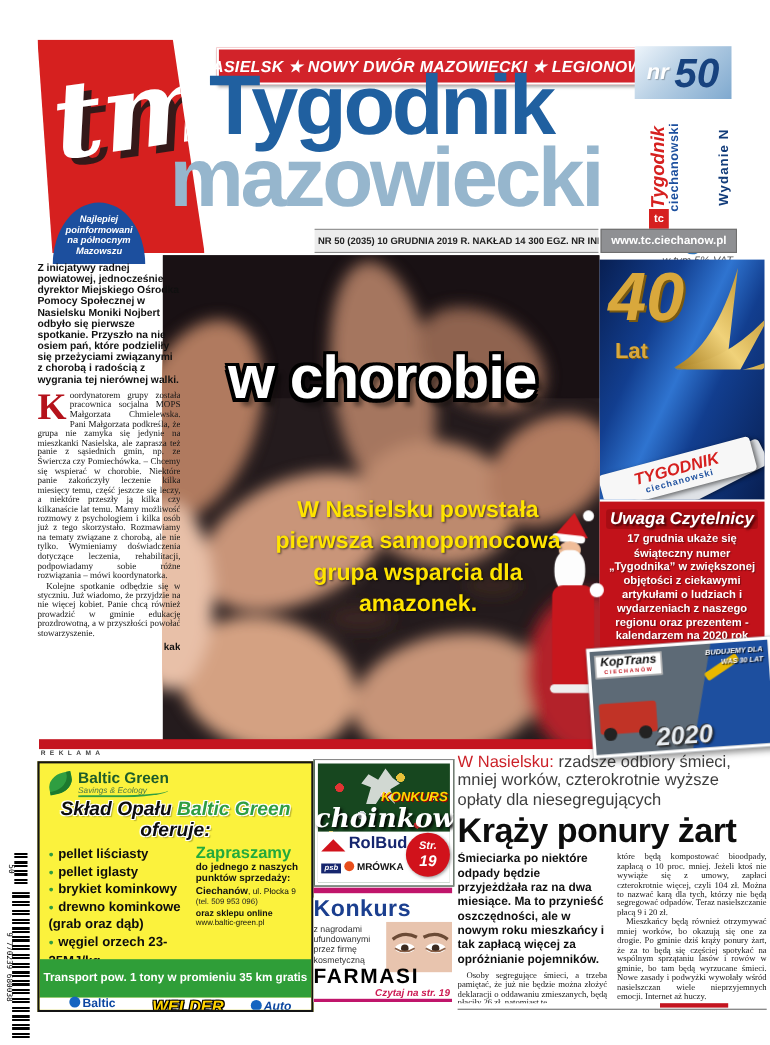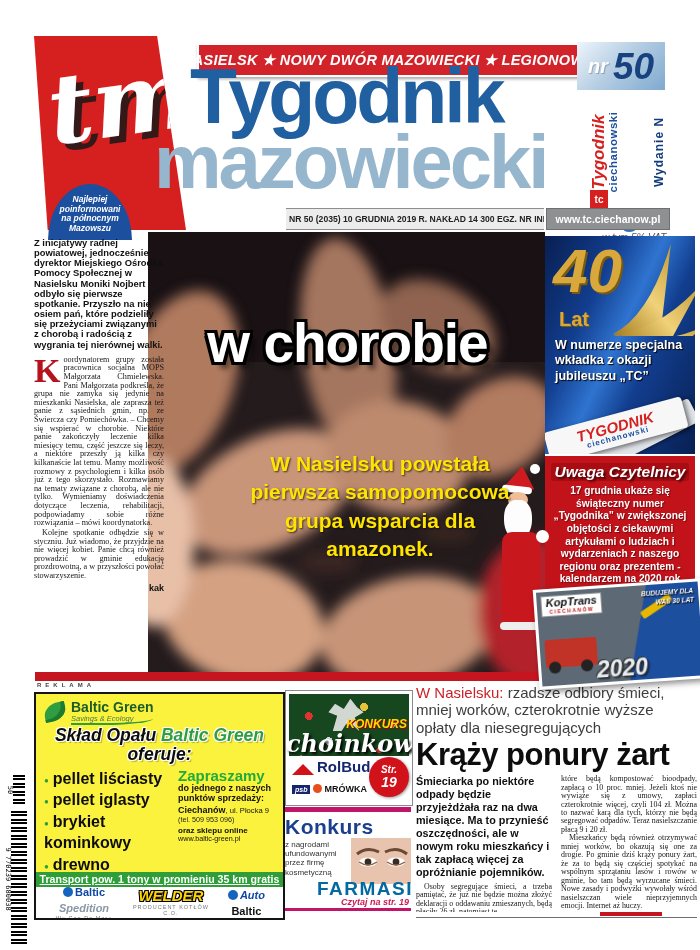--- a/index.html
+++ b/index.html
@@ -133,32 +133,32 @@
   .bg-logo{display:flex;align-items:center;gap:5px;padding:5px 8px 0 8px;height:26px;}
   .leaf{width:22px;height:18px;background:#2f9e41;border-radius:70% 0 70% 0;transform:rotate(-12deg);
         box-shadow:inset -4px -3px 0 #1d7a2e;}
   .bg-name{color:#1d5c2a;font-weight:bold;font-size:14px;line-height:1;}
   .bg-sub{color:#4a7a46;font-style:italic;font-size:7.5px;border-bottom:2px solid #2f9e41;border-radius:0 0 60% 0;}
   .bg-head{text-align:center;font-style:italic;font-weight:900;font-size:17.5px;line-height:1.1;margin-top:1px;
            color:#0d0d0d;text-shadow:1px 1px 0 #fff,-1px -1px 0 #fff,1px -1px 0 #fff,-1px 1px 0 #fff,2px 2px 1px rgba(0,0,0,.25);}
   .bg-head .grn{color:#2f9e41;}
   .bg-cols{display:flex;padding:3px 6px 0 8px;height:104px;overflow:hidden;}
   .bg-list{width:134px;margin:0;padding:0;list-style:none;}
-  .bg-list li{font-weight:800;font-size:16px;line-height:1.35;color:#0d0d0d;}
+  .bg-list li{font-weight:800;font-size:12px;line-height:1.35;color:#0d0d0d;}
   .bg-list li::before{content:"●";color:#2f9e41;font-size:8px;margin-right:4px;vertical-align:1px;}
   .bg-right{flex:1;line-height:1.15;}
   .bg-zap{color:#22aa3c;font-weight:900;font-size:15px;line-height:1;}
   .bg-inv{font-weight:800;font-size:9px;}
   .bg-loc{margin-top:2px;font-size:7.6px;}
   .bg-loc b{font-size:9px;}
   .bg-tel{font-size:7.2px;color:#222;}
   .bg-onl{margin-top:2px;font-weight:800;font-size:8px;}
   .bg-www{font-size:7.2px;}
-  .bg-band{height:15px;background:#2f9e38;color:#fff;font-weight:900;font-size:10.6px;display:flex;
-           align-items:center;justify-content:center;text-decoration:underline;}
+  .bg-band{height:35px;background:#2f9e38;color:#fff;font-weight:900;font-size:10.6px;display:flex;
+           align-items:center;justify-content:center;}
   .bg-logos{height:31px;background:#fff;display:flex;align-items:center;justify-content:space-around;padding:0 4px;}
   .lg{text-align:center;line-height:1;}
   .dot-blue{display:inline-block;width:10px;height:10px;border-radius:50%;background:#1565c0;vertical-align:-1px;margin-right:2px;}
   .lg .b{color:#0d47a1;font-weight:900;font-size:11px;} .lg .g{color:#8a97a5;font-style:italic;font-weight:bold;font-size:11px;}
   .lg .tiny{display:block;font-size:5.5px;color:#777;letter-spacing:1px;margin-top:1px;}
   .welder{color:#ffd400;font-weight:900;font-style:italic;font-size:15px;
           text-shadow:-1px -1px 0 #000,1px -1px 0 #000,-1px 1px 0 #000,1px 1px 0 #000;}
   .lg .k{color:#111;font-weight:900;font-size:11px;}
 
   
@@ -194,21 +194,21 @@
   .str19 .s1{font-style:italic;font-weight:900;font-size:10px;line-height:1;}
   .str19 .s2{font-style:italic;font-weight:900;font-size:14px;line-height:1;}
 
   .divider2{left:285px;top:807px;width:126px;height:5px;background:#c0156b;}
 
   
   .farmasi{left:285px;top:816px;width:126px;height:95px;background:#fff;overflow:hidden;}
   .fa-title{color:#1b3f8f;font-weight:900;font-size:21px;line-height:1;letter-spacing:.5px;}
   .fa-text{position:absolute;left:0;top:24px;width:62px;font-size:8px;line-height:1.15;color:#333;}
   .fa-eyes{position:absolute;right:0;top:22px;}
-  .fa-brand{position:absolute;left:0;bottom:13px;color:#0369a1;font-weight:600;font-size:19px;letter-spacing:1.5px;line-height:1;padding-left:32px;}
+  .fa-brand{position:absolute;left:0;bottom:13px;color:#000000;font-weight:600;font-size:19px;letter-spacing:1.5px;line-height:1;}
   .fa-cta{position:absolute;right:2px;bottom:4px;color:#cc1a53;font-weight:900;font-style:italic;font-size:9px;margin-left:31px;}
   .fa-line{position:absolute;left:0;right:0;bottom:0;height:3px;background:#c0156b;}
 
   
   .article{left:416px;top:684px;width:281px;height:228px;overflow:hidden;}
   .kicker{font-size:15px;line-height:1.16;color:#3d3d3d;}
   .kicker .red{color:#cc2128;}
   .bhead{font-weight:900;font-size:31px;letter-spacing:-.5px;color:#0d0d0d;margin:3px 0 5px 0;line-height:1;}
   .cols{display:flex;gap:9px;}
   .col{width:136px;height:140px;overflow:hidden;}
@@ -311,21 +311,20 @@
             <stop offset="1" stop-color="#c49a36"></stop>
       </linearGradient>
         </defs>
       <g fill="url(#gld)">
         <path d="M2,94 Q40,78 66,8 L50,94 Z" transform="rotate(-4 2 94)"></path>
         <path d="M2,94 Q48,82 80,30 L58,96 Z" transform="rotate(10 2 94)"></path>
         <path d="M2,94 Q52,88 84,52 L60,98 Z" transform="rotate(22 2 94)"></path>
         <path d="M2,94 Q54,92 84,72 L58,100 Z" transform="rotate(32 2 94)"></path>
       </g>
     </svg>
-    <div class="jtext">W numerze specjalna wkładka z okazji jubileuszu „TC”</div>
     <div class="roll2"></div>
     <div class="roll1">
       <span class="p1">TYGODNIK</span>
       <span class="p2">ciechanowski</span>
     </div>
   </div>
 
   <div class="abs notice">
     <div class="notice-title">Uwaga Czytelnicy</div>
     <div class="notice-body">17 grudnia ukaże się świąteczny numer „Tygodnika” w zwiększonej objętości z ciekawymi artykułami o ludziach i wydarzeniach z naszego regionu oraz prezentem - kalendarzem na 2020 rok</div>

